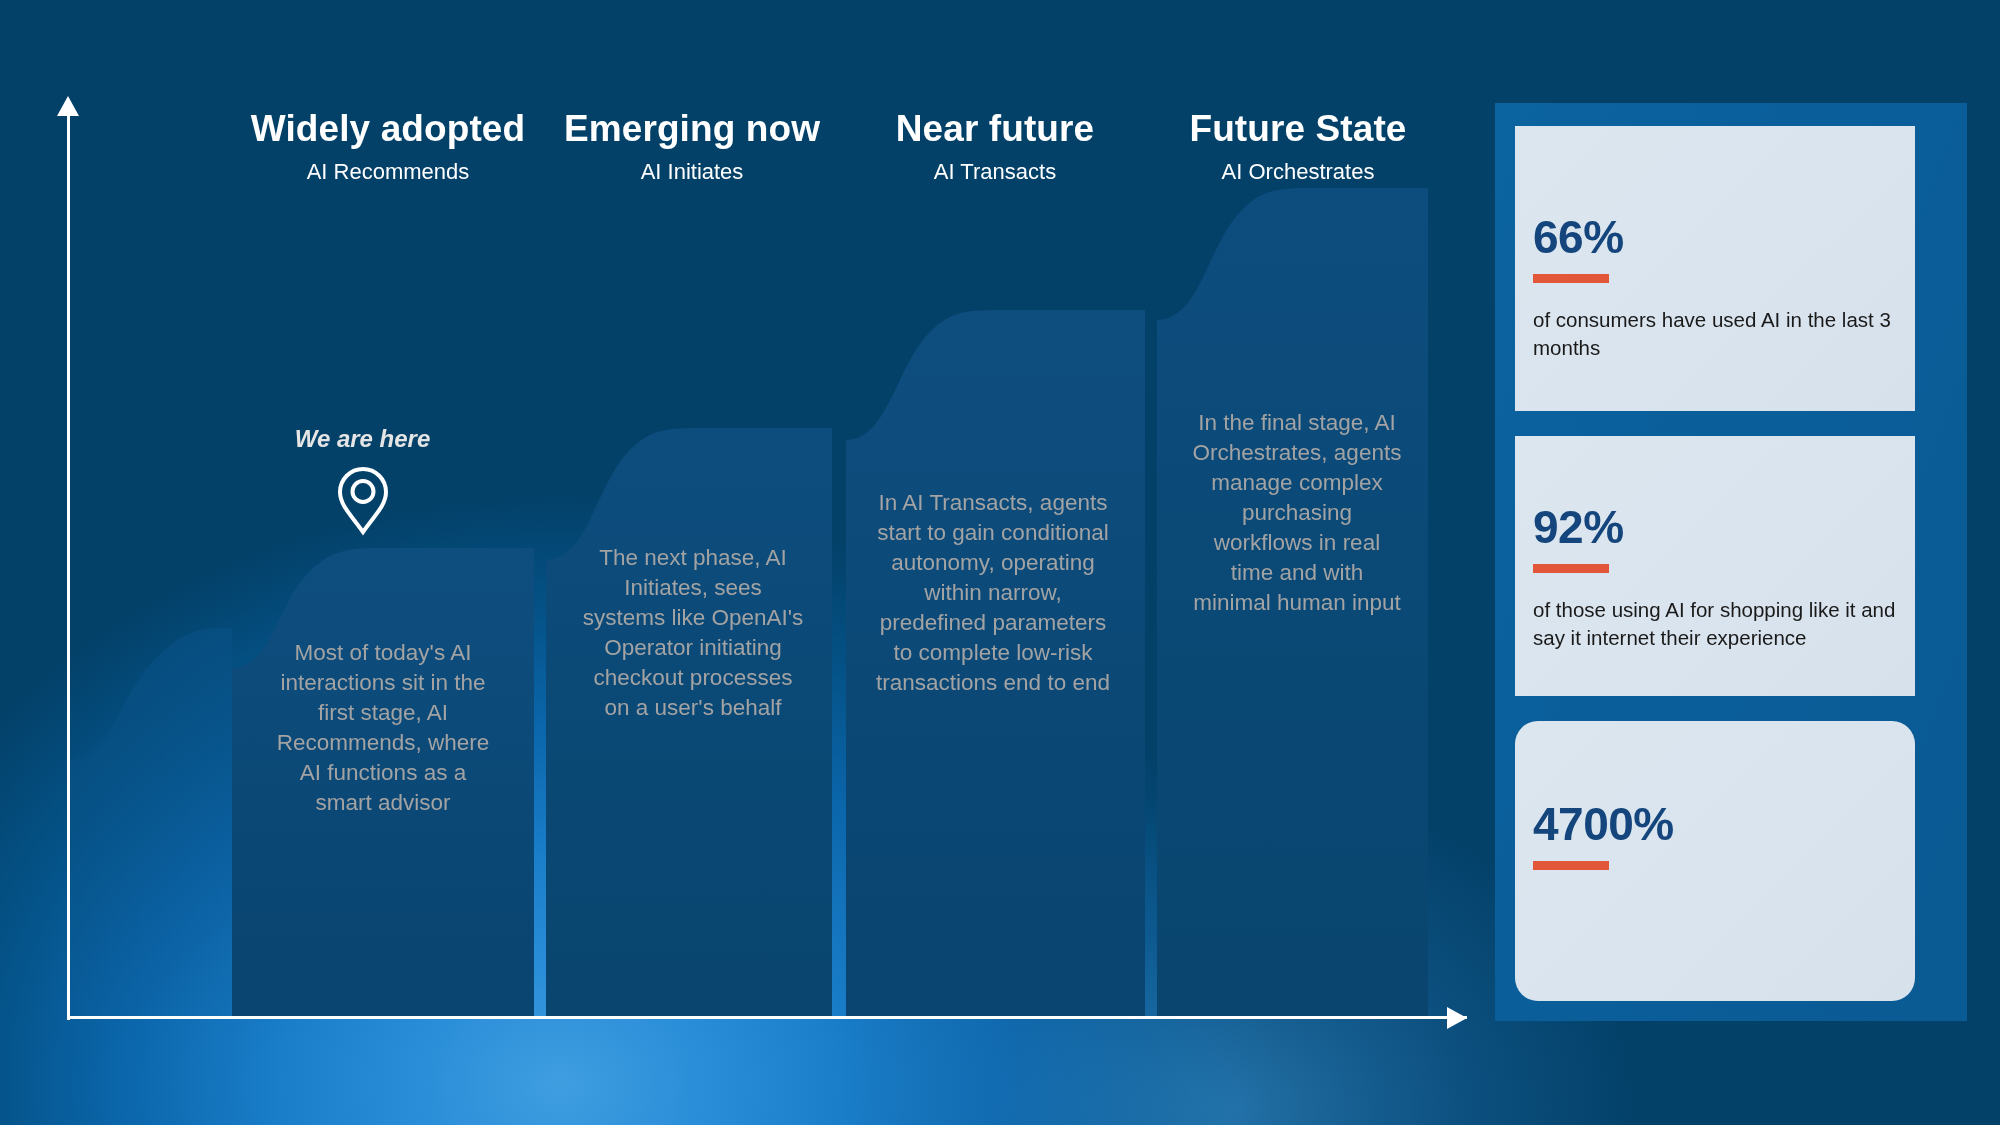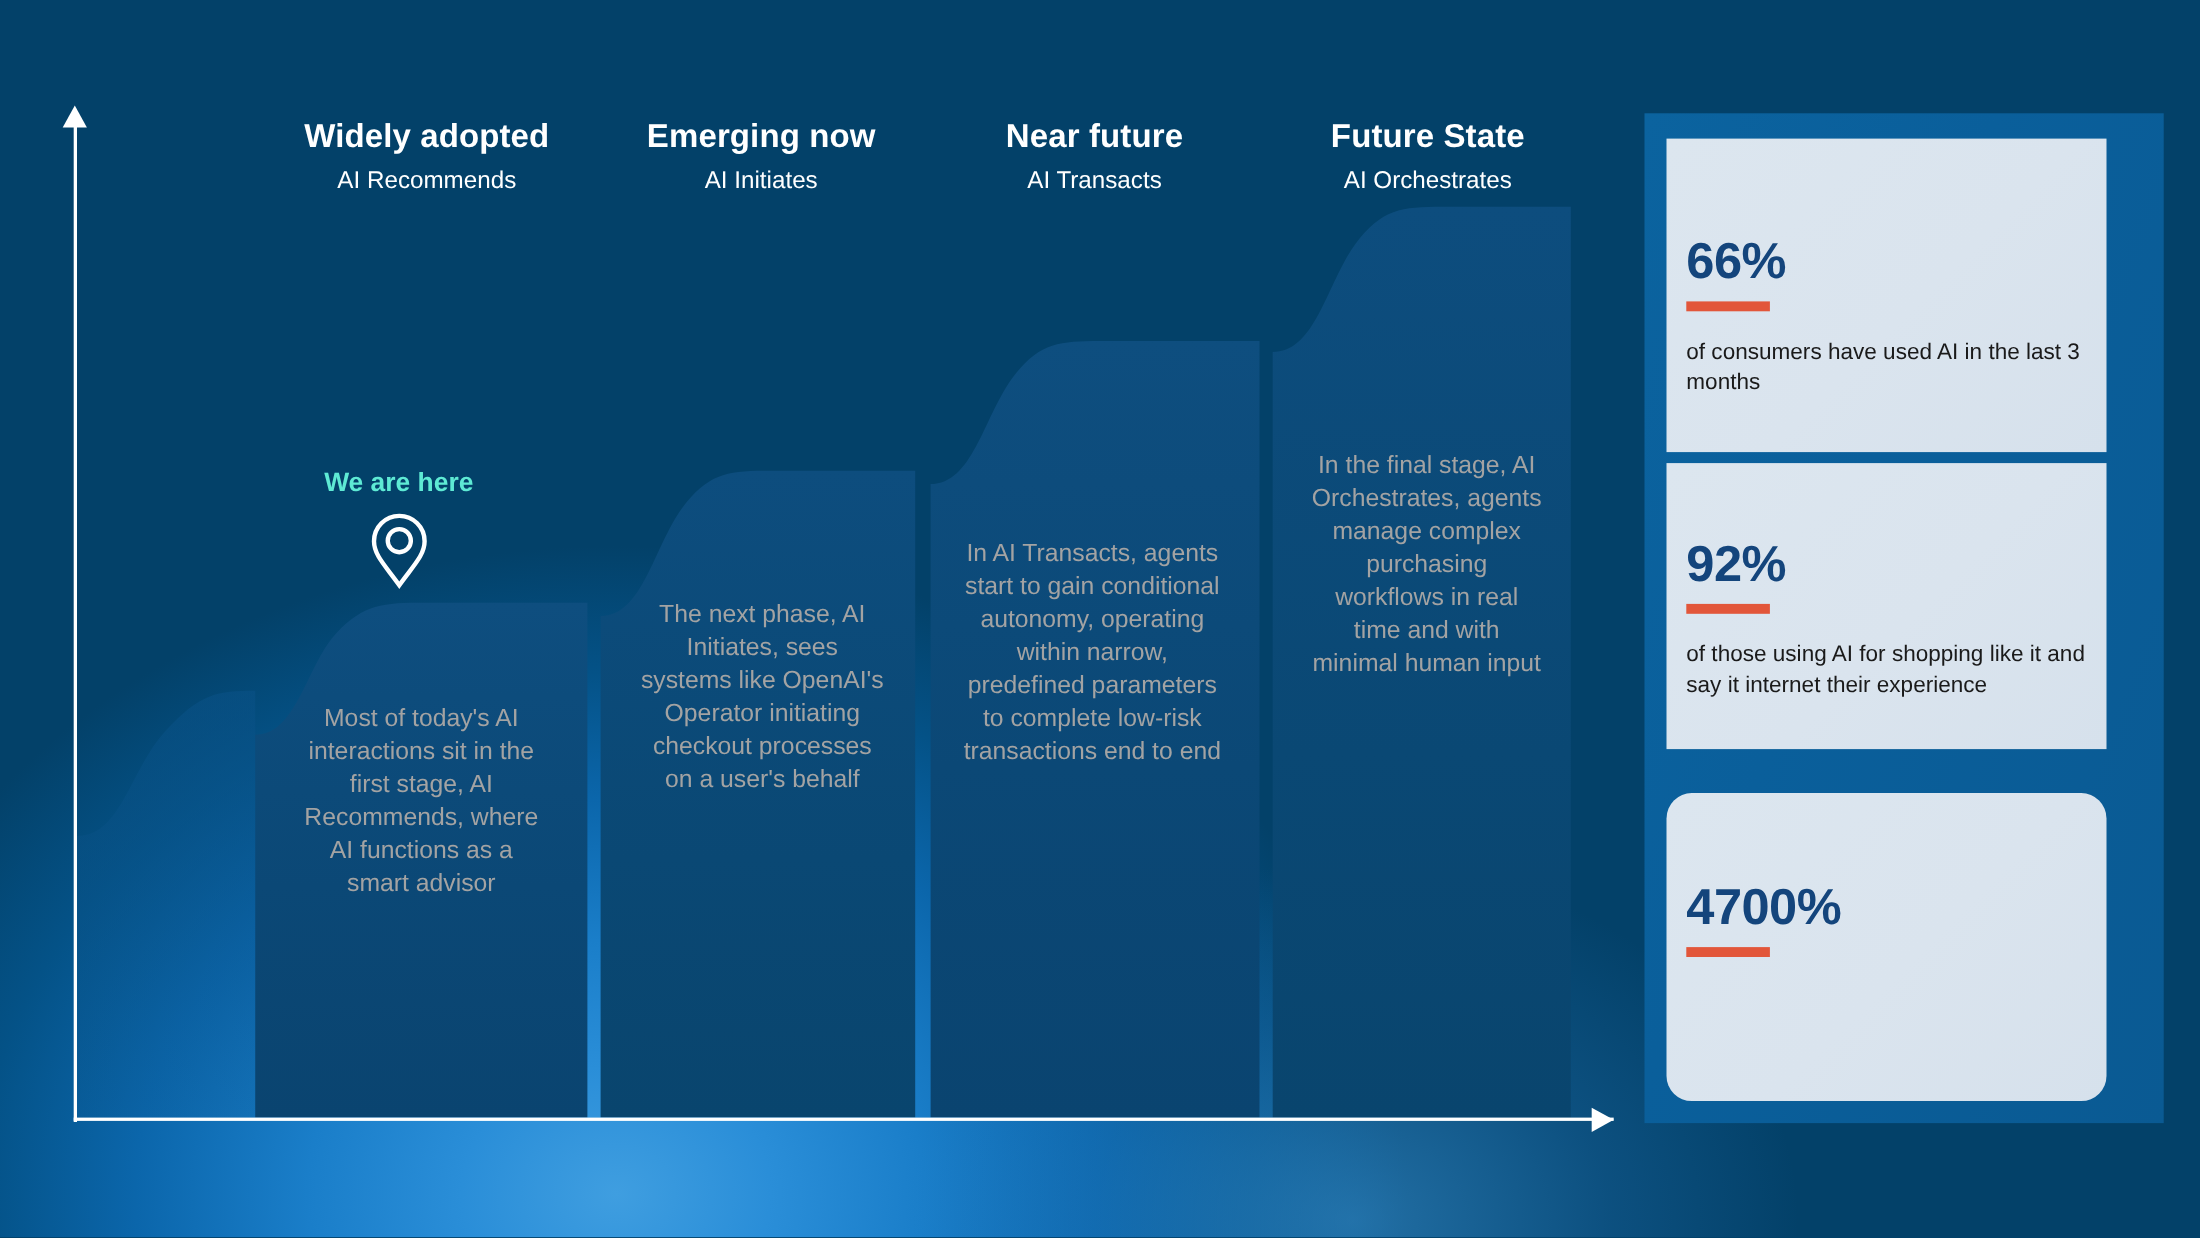--- a/index.html
+++ b/index.html
@@ -35,46 +35,46 @@
     border-bottom:20px solid #fff;
   }
   .arrow-right{
     position:absolute;left:1447px;top:1007px;width:0;height:0;
     border-top:11px solid transparent;border-bottom:11px solid transparent;
     border-left:20px solid #fff;
   }
 
   
   .step-head{position:absolute;text-align:center;color:#fff;width:300px;}
-  .step-head .title{font-size:30px;font-weight:bold;letter-spacing:.1px;line-height:1.15;}
+  .step-head .title{font-size:37px;font-weight:bold;letter-spacing:.1px;line-height:1.15;}
   .step-head .sub{font-size:22px;font-weight:normal;margin-top:8px;line-height:1.2;}
 
   
   .step-body{
     position:absolute;color:#a3a3a3;text-align:center;
     font-size:22.5px;line-height:1.33;white-space:pre-line;
   }
 
   
   #we-are-here{position:absolute;left:250px;top:425px;width:225px;text-align:center;}
-  #we-are-here .wah-label{color:#5eead4;font-size:24px;font-weight:bold;}
+  #we-are-here .wah-label{color:#e5e5e5;font-size:24px;font-weight:bold;font-style:italic;}
   #we-are-here .pin{margin-top:12px;display:flex;justify-content:center;}
 
   
   #stat-panel{
     position:absolute;left:1495px;top:103px;width:472px;height:918px;
     background:linear-gradient(110deg,#0b639f 0%,#0a5f9b 40%,#0a5a93 100%);
   }
   .stat-card{
     position:absolute;left:20px;width:400px;
     background:linear-gradient(135deg,#dce6ef 0%,#dae4ee 55%,#d6e1ec 100%);
     box-sizing:border-box;padding:0 18px;
   }
   #stat-card-0{top:23px;height:285px;}
-  #stat-card-1{top:318px;height:260px;padding-left:28px;}
+  #stat-card-1{top:333px;height:260px;padding-left:28px;}
   #stat-card-2{top:618px;height:280px;border-radius:23px;}
   .stat-inner{position:absolute;left:18px;right:16px;}
   #stat-card-0 .stat-inner{top:88px;}
   #stat-card-1 .stat-inner{top:68px;}
   #stat-card-2 .stat-inner{top:80px;}
   .stat-value{
     color:#14457c;font-size:46px;font-weight:bold;line-height:1;letter-spacing:-.5px;
   }
   .stat-rule{width:76px;height:9px;background:#e2563a;margin:14px 0 16px 0;}
   .stat-desc{color:#1a1a1a;font-size:20.5px;line-height:1.38;margin-top:23px;}

